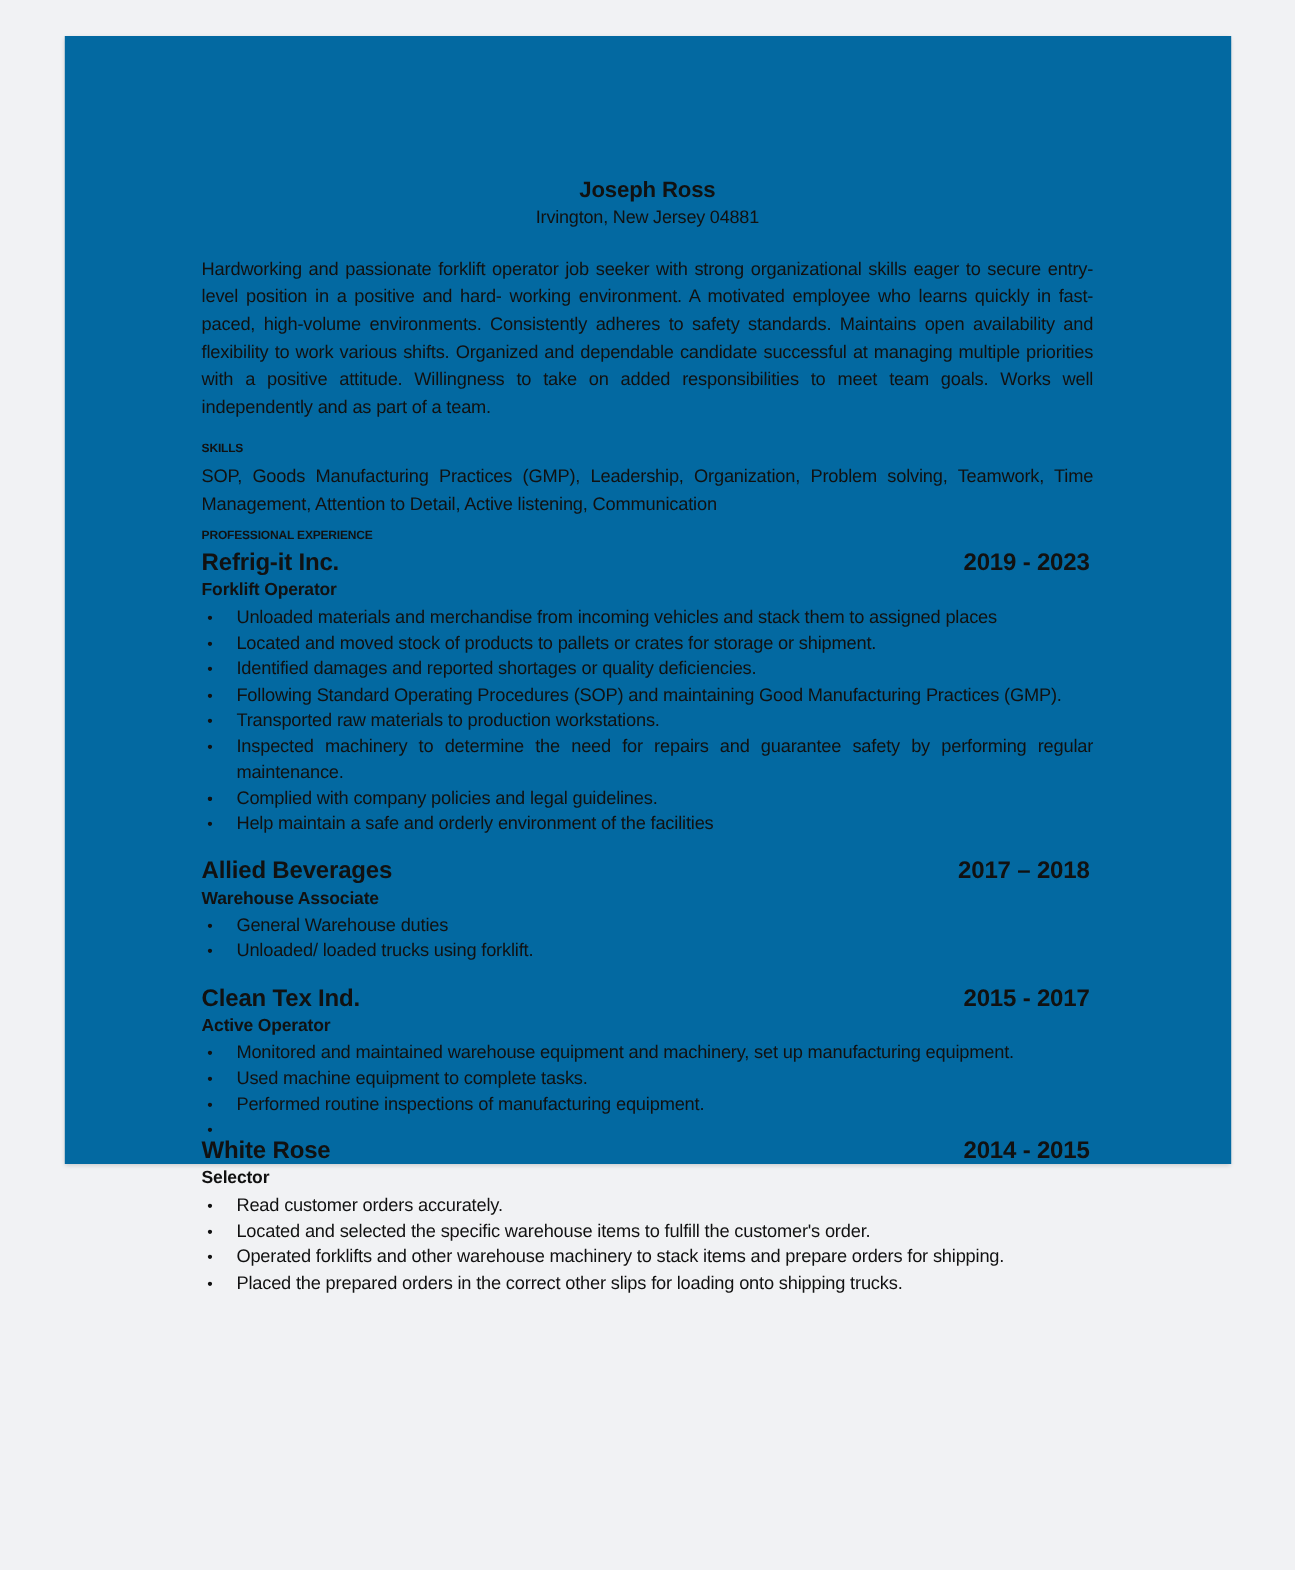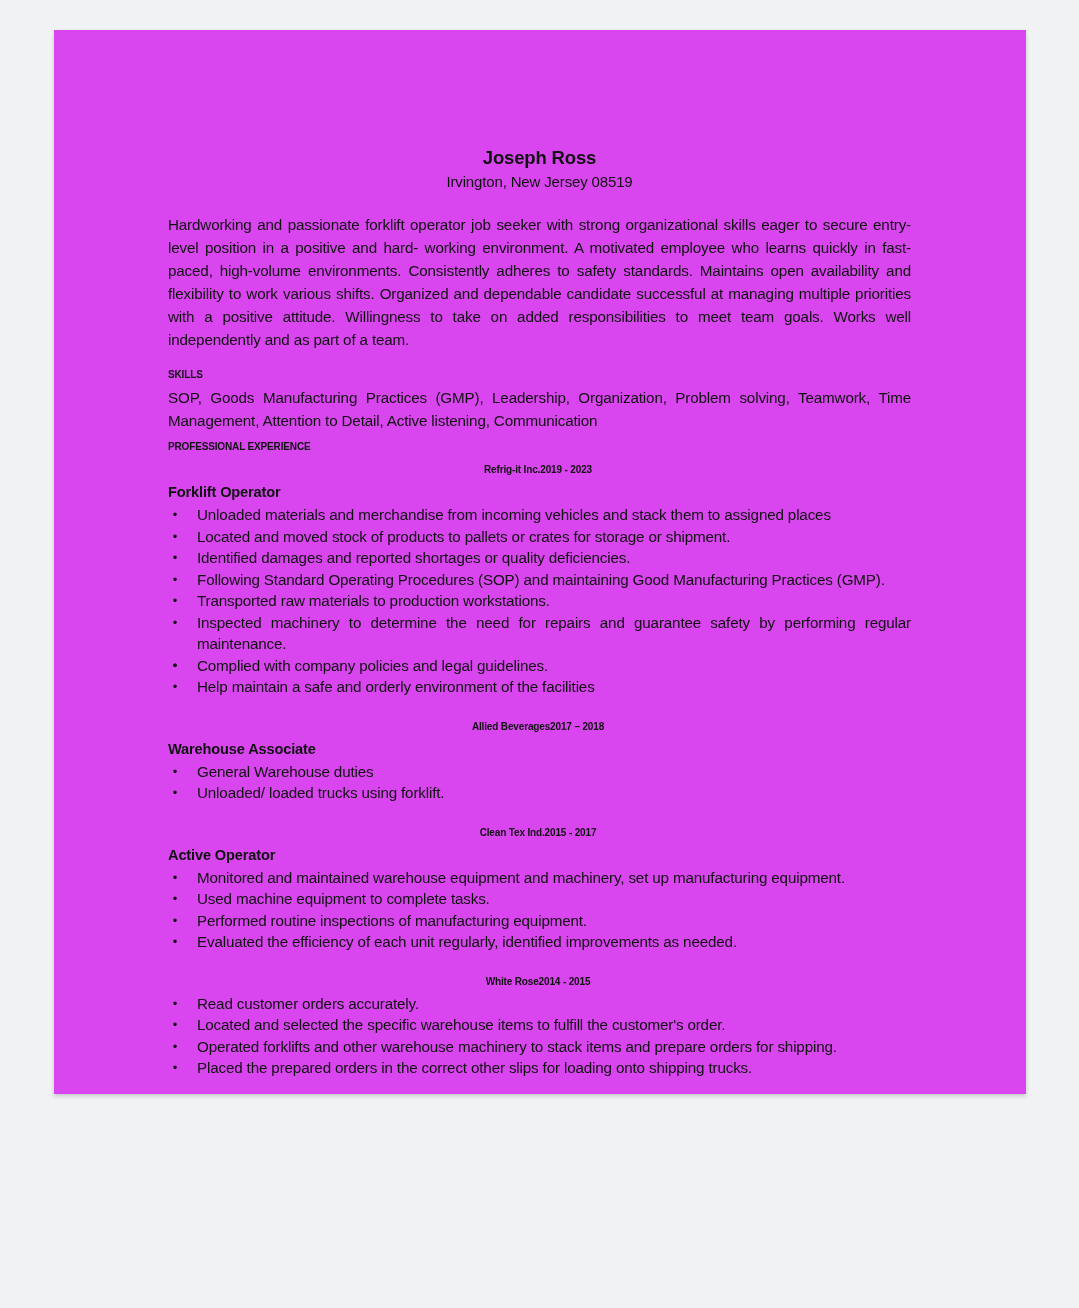--- a/index.html
+++ b/index.html
@@ -13,22 +13,22 @@
     position: relative;
     overflow: hidden;
     font-family: "Liberation Sans", sans-serif;
     color: #111;
   }
   .page {
     position: absolute;
     left: 54px;
     top: 30px;
     width: 972px;
-    height: 1064px;
-    background: #d946ef;
+    height: 940px;
+    background: #0369a1;
     box-shadow: 0 2px 4px rgba(0,0,0,0.18);
     text-decoration: underline;
   }
   .content {
     position: absolute;
     left: 114px;
     top: 116px;
     width: 743px;
     font-size: 15.2px;
     line-height: 23px;
@@ -61,23 +61,23 @@
   .skills-title { margin-top: 12px; }
   .skills-text {
     margin: 0;
     text-align: justify;
   }
   .exp-title { margin-top: 3px; }
   .job { margin: 0; }
   .job + .job { margin-top: 17px; }
   .job-head {
     display: flex;
-    justify-content: center;
+    justify-content: space-between;
     font-weight: bold;
-    font-size: 10px;
+    font-size: 20px;
     line-height: 23px;
     padding-right: 3px;
   }
   .job-role {
     font-weight: bold;
     font-size: 14.6px;
     line-height: 23px;
   }
   ul.bullets {
     list-style: none;
@@ -99,21 +99,21 @@
     font-size: 13px;
   }
 </style>
 </head>
 <body>
 
 <div class="page">
   <div class="content">
 
     <p class="name">Joseph Ross</p>
-    <p class="address">Irvington, New Jersey 08519</p>
+    <p class="address">Irvington, New Jersey 04881</p>
 
     <p class="summary">Hardworking and passionate forklift operator job seeker with strong organizational skills eager to secure entry-level position in a positive and hard- working environment. A motivated employee who learns quickly in fast-paced, high-volume environments. Consistently adheres to safety standards. Maintains open availability and flexibility to work various shifts. Organized and dependable candidate successful at managing multiple priorities with a positive attitude. Willingness to take on added responsibilities to meet team goals. Works well independently and as part of a team.</p>
 
     <p class="section-title skills-title">SKILLS</p>
     <p class="skills-text">SOP, Goods Manufacturing Practices (GMP), Leadership, Organization, Problem solving, Teamwork, Time Management, Attention to Detail, Active listening, Communication</p>
 
     <p class="section-title exp-title">PROFESSIONAL EXPERIENCE</p>
 
     <div id="jobs">
         <div class="job">
@@ -148,28 +148,29 @@
         <div class="job">
           <div class="job-head">
             <span>Clean Tex Ind.</span>
             <span>2015 - 2017</span>
           </div>
           <div class="job-role">Active Operator</div>
           <ul class="bullets">
             <li><span class="dot">•</span><span>Monitored and maintained warehouse equipment and machinery, set up manufacturing equipment.</span></li>
             <li><span class="dot">•</span><span>Used machine equipment to complete tasks.</span></li>
             <li><span class="dot">•</span><span>Performed routine inspections of manufacturing equipment.</span></li>
-            <li><span class="dot">•</span><span>Evaluated the efficiency of each unit regularly, identified improvements as needed.</span></li>
+            <li><span class="dot">•</span></li>
           </ul>
         </div>
         <div class="job">
           <div class="job-head">
             <span>White Rose</span>
             <span>2014 - 2015</span>
           </div>
+          <div class="job-role">Selector</div>
           <ul class="bullets">
             <li><span class="dot">•</span><span>Read customer orders accurately.</span></li>
             <li><span class="dot">•</span><span>Located and selected the specific warehouse items to fulfill the customer's order.</span></li>
             <li><span class="dot">•</span><span>Operated forklifts and other warehouse machinery to stack items and prepare orders for shipping.</span></li>
             <li><span class="dot">•</span><span>Placed the prepared orders in the correct other slips for loading onto shipping trucks.</span></li>
           </ul>
         </div>
       </div>
 
   </div>

